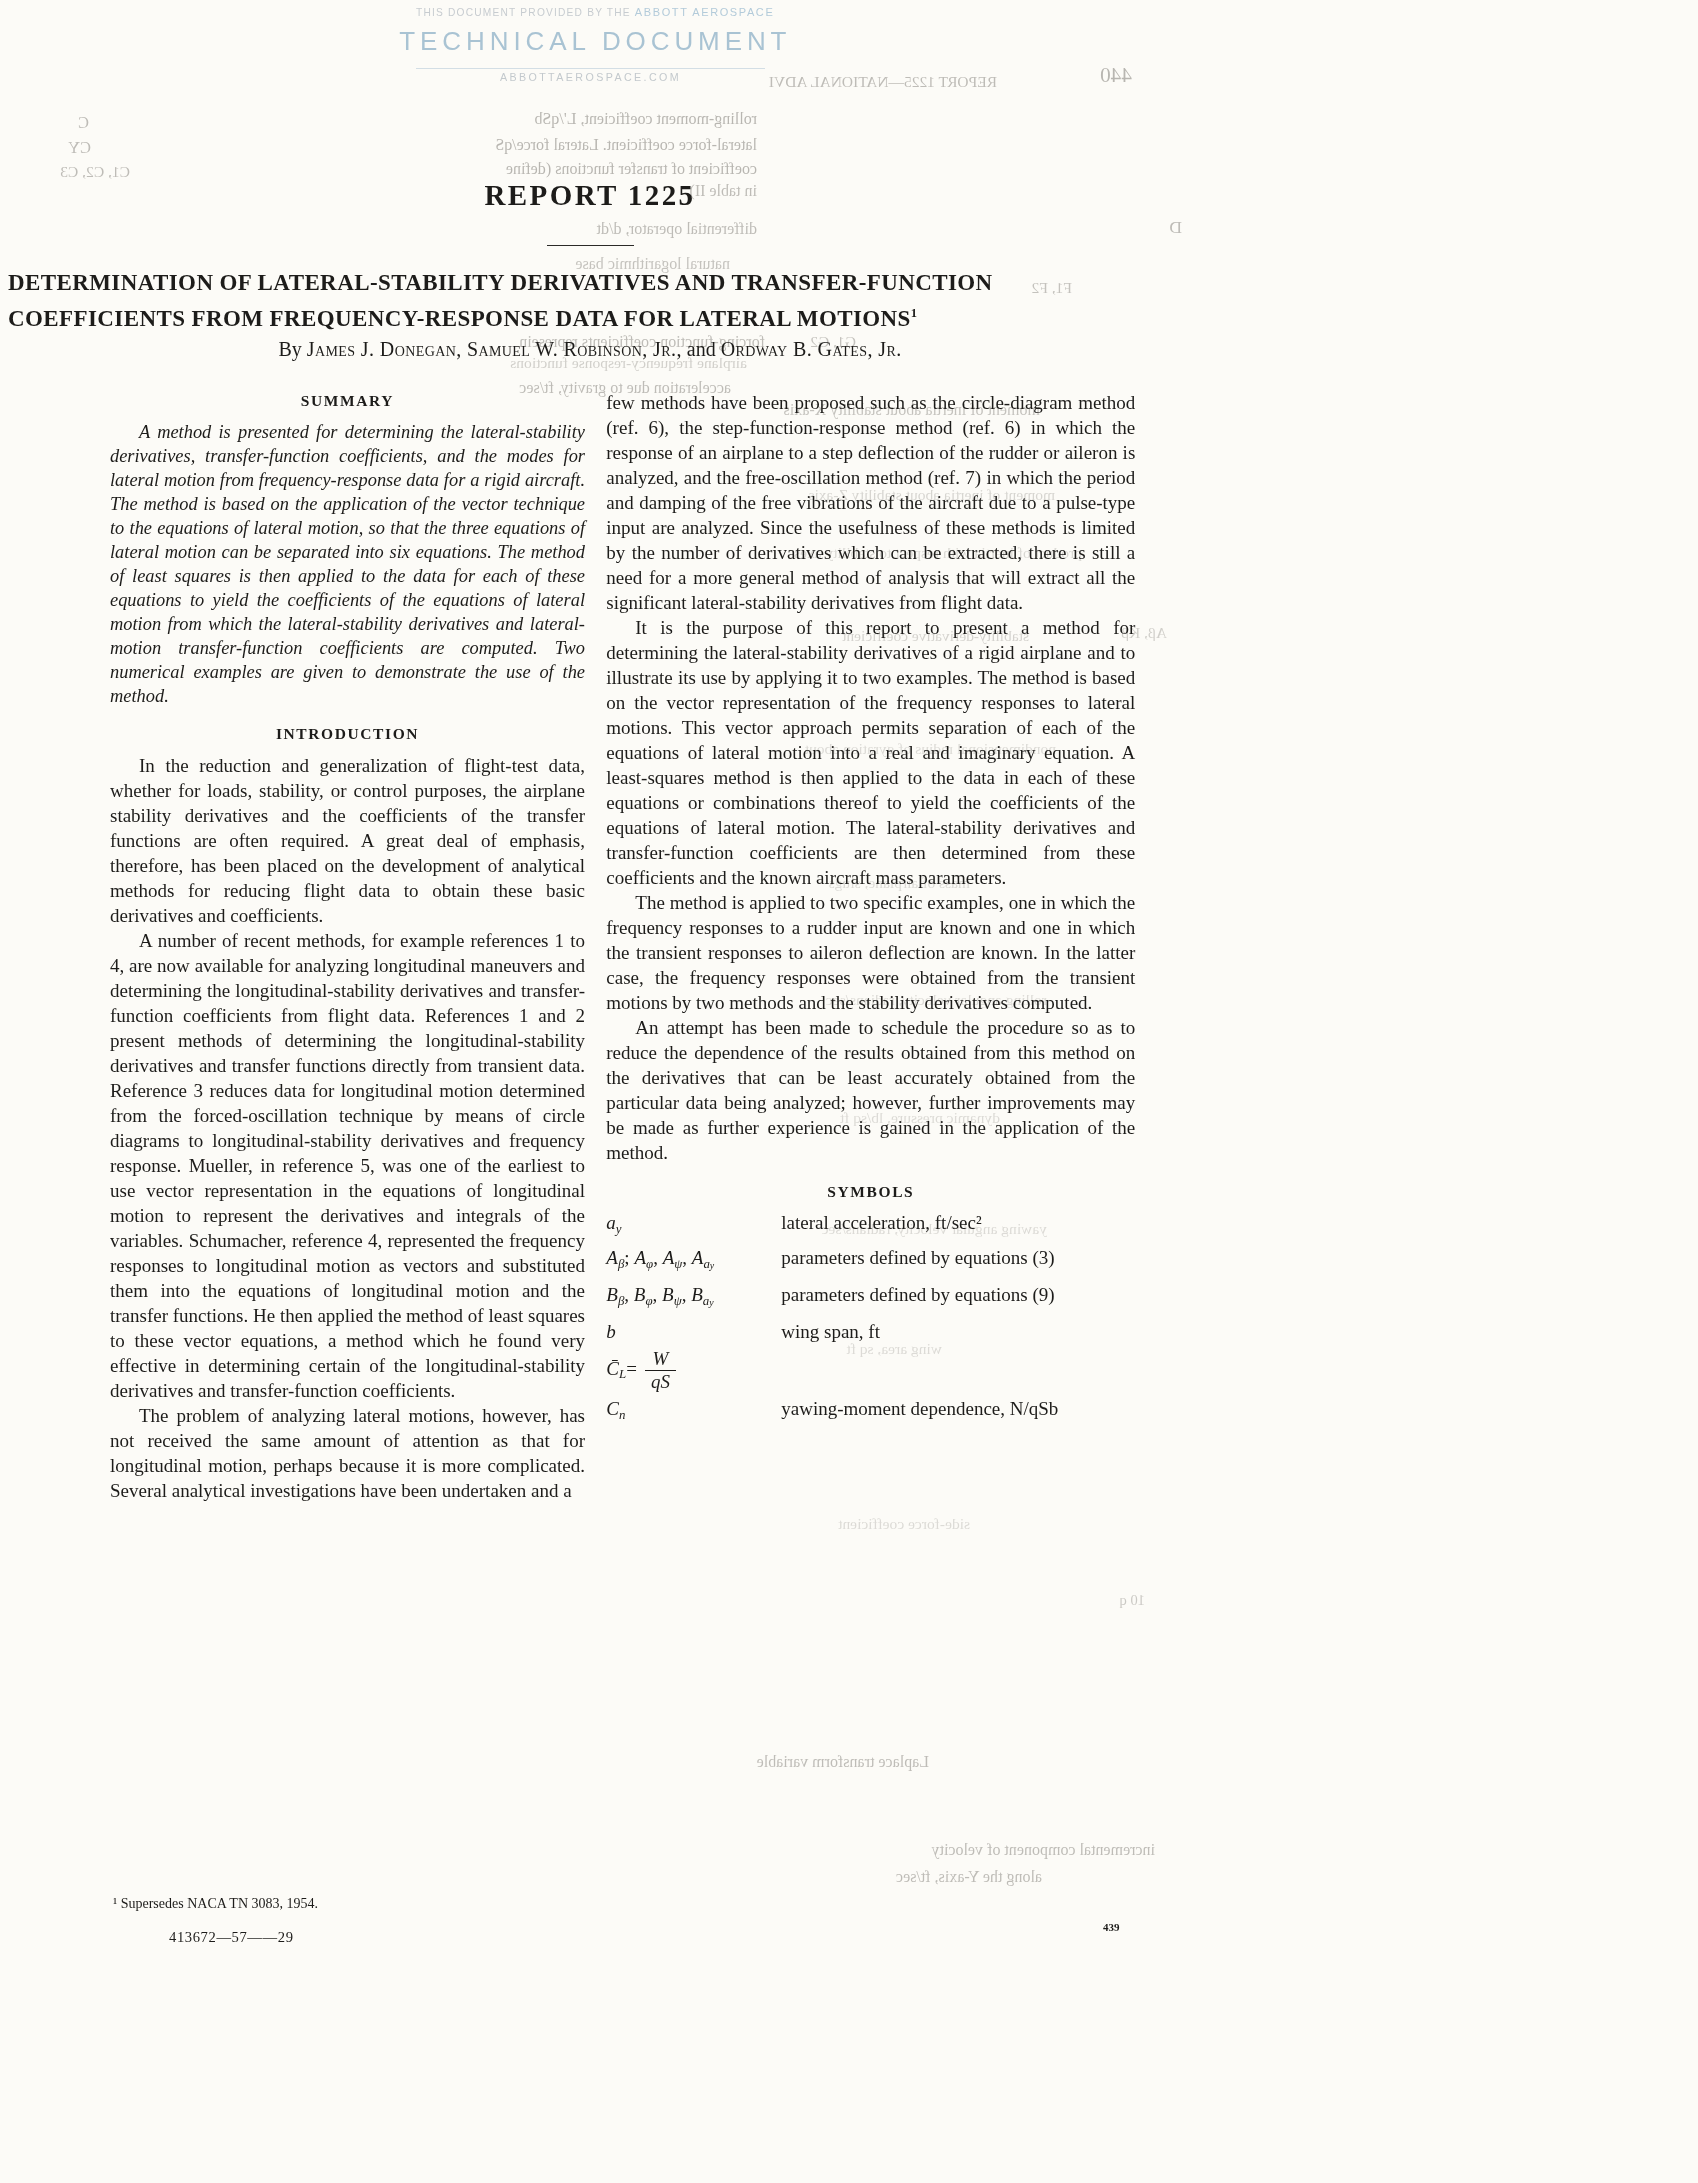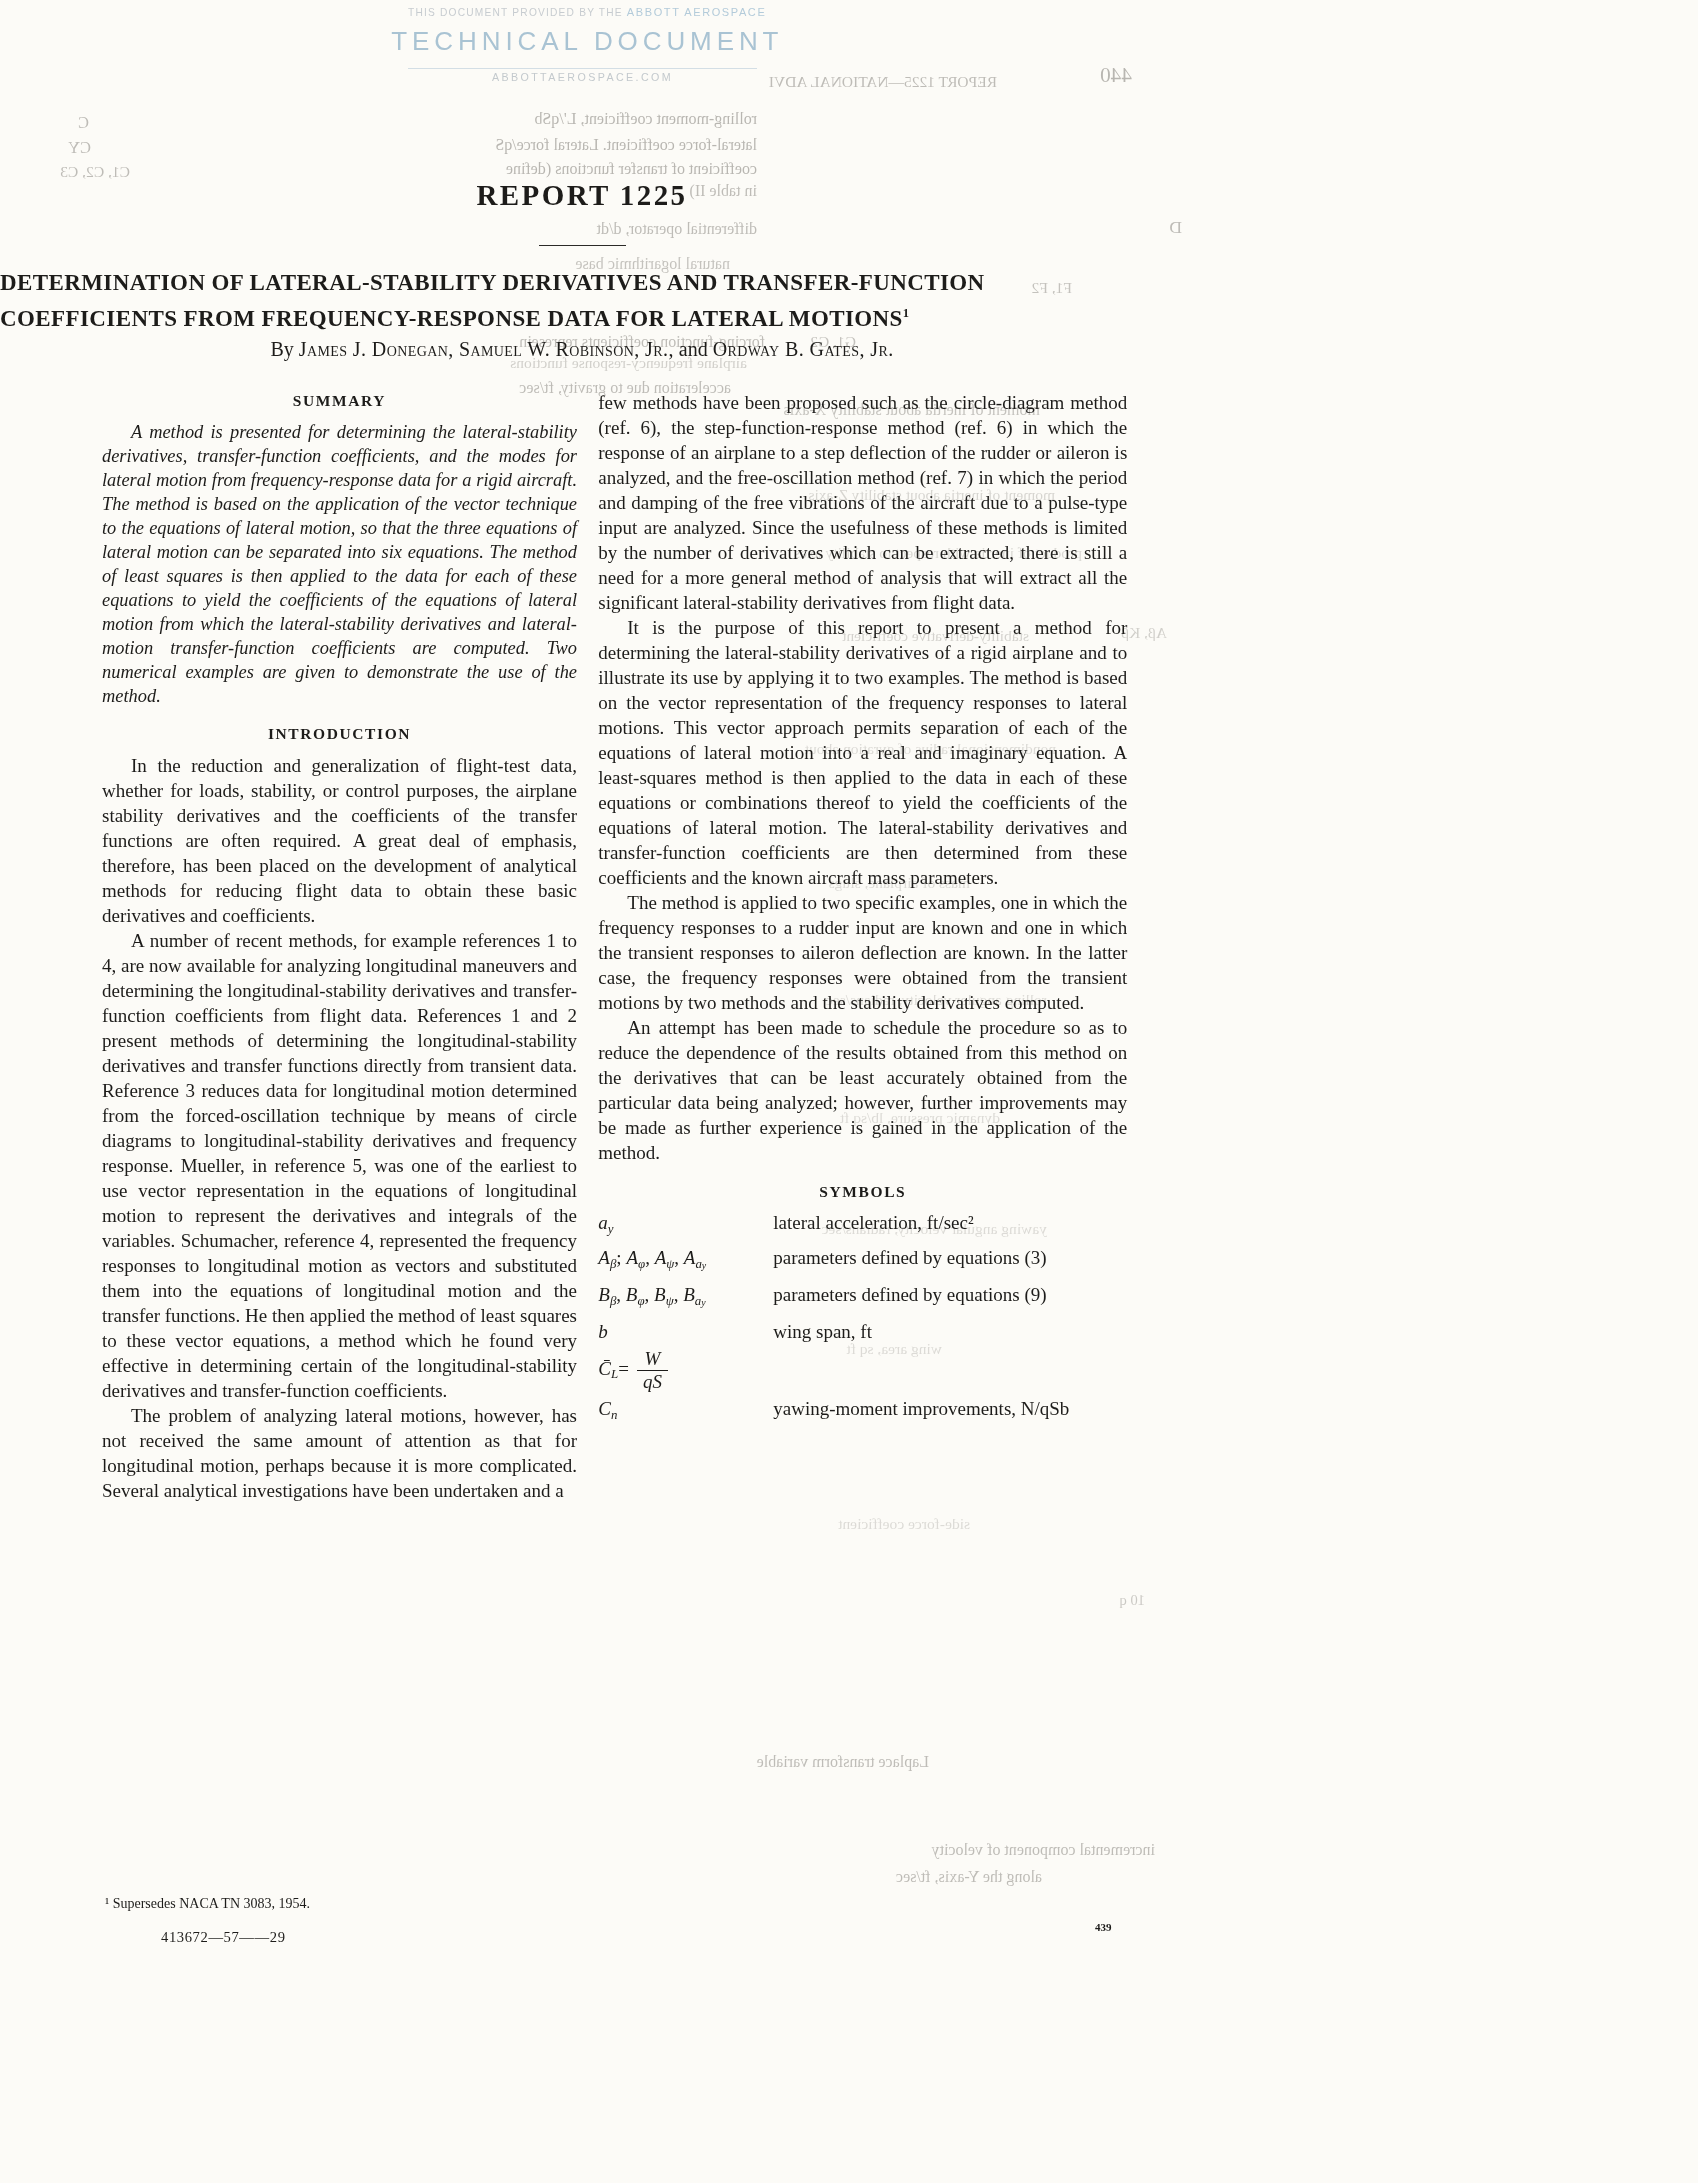--- a/index.html
+++ b/index.html
@@ -8,21 +8,21 @@
     background:#fcfbf7;color:#1d1c1a;
     font-family:"Liberation Serif",serif;
   }
   
   #ghost-layer{position:absolute;left:0;top:0;width:1698px;height:2183px;z-index:0;pointer-events:none;}
   .ghost{
     position:absolute;transform:scaleX(-1);white-space:nowrap;overflow:hidden;
     color:#827f79;font-family:"Liberation Serif",serif;line-height:1.25;
   }
   
-  .sheet{position:absolute;left:0;top:0;width:1164px;height:1843px;z-index:1;}
+  .sheet{position:absolute;left:8px;top:0;width:1164px;height:1843px;z-index:1;}
   
   .watermark{
     position:absolute;left:408px;top:5.8px;width:349px;text-align:center;
     font-family:"Liberation Sans",sans-serif;z-index:2;
   }
   .wm-line1{font-size:10.2px;letter-spacing:1.2px;color:#c7ccd0;white-space:nowrap;}
   .wm-line1 .wm-brand{color:#b3cbda;font-size:11px;letter-spacing:1.6px;}
   .wm-main{
     display:flex;align-items:center;justify-content:center;gap:9.7px;
     margin-top:1.9px;padding-bottom:4.9px;border-bottom:1px solid #d3dee5;
@@ -168,21 +168,21 @@
           <div class="symrow">
             <span class="symcell"><span>b</span></span>
             <span class="defcell">wing span, ft</span>
           </div>
           <div class="symrow">
             <span class="symcell"><span>C̄</span><span class="s1">L</span><span class="rm">=</span><span class="frac"><span class="num">W</span><span class="den">qS</span></span></span>
             <span class="defcell"></span>
           </div>
           <div class="symrow">
             <span class="symcell"><span>C</span><span class="s1">n</span></span>
-            <span class="defcell">yawing-moment improvements, N/qSb</span>
+            <span class="defcell">yawing-moment dependence, N/qSb</span>
           </div>
         </div>
     </div>
   </div>
 
   <div class="footnote">¹ Supersedes NACA TN 3083, 1954.</div>
   <div class="print-code">413672—57——29</div>
   <div class="page-number">439</div>
 
 </div>

